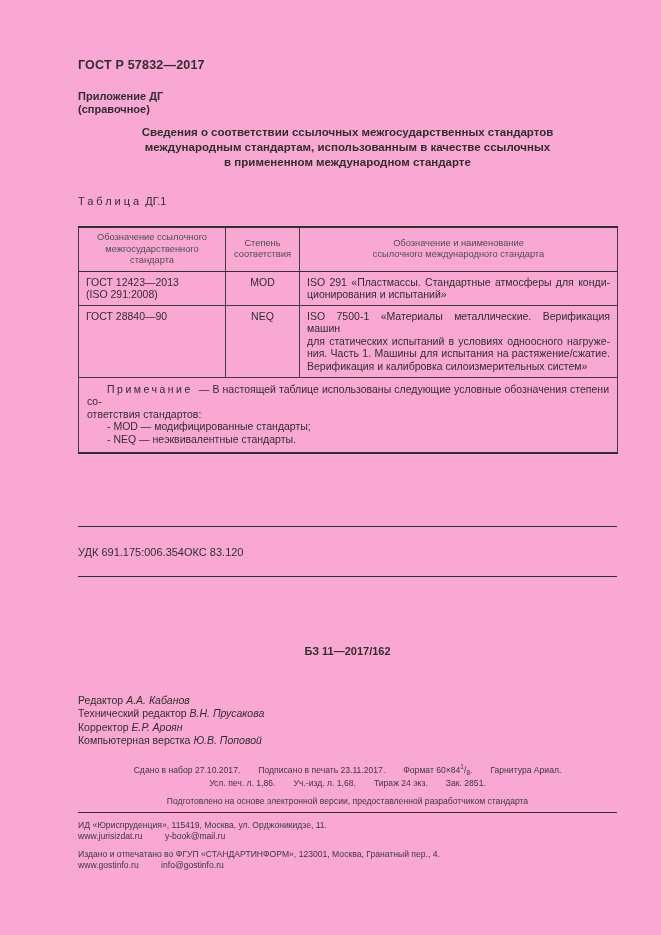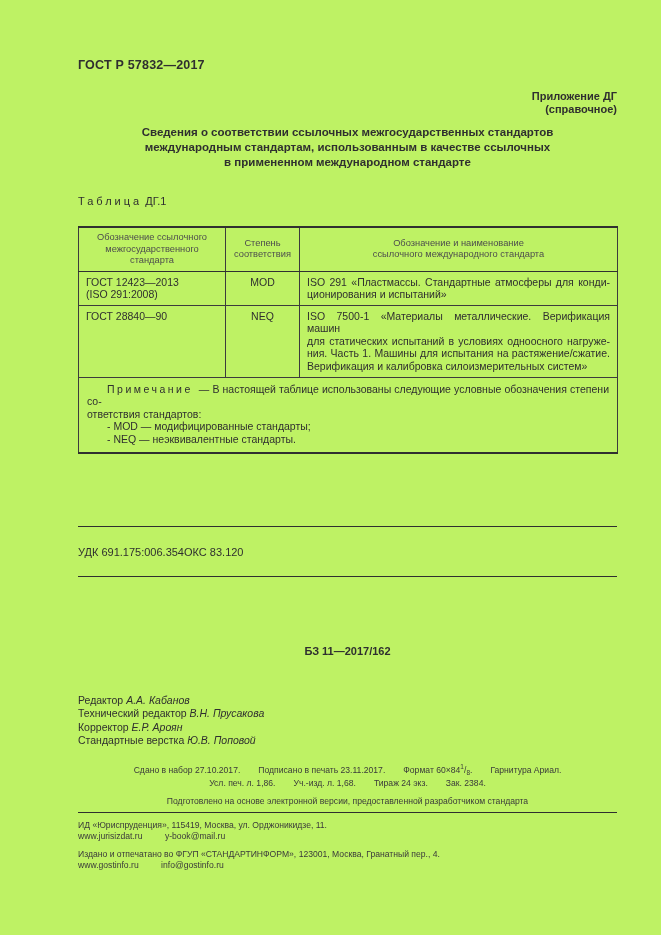--- a/index.html
+++ b/index.html
@@ -1,27 +1,27 @@
 <!DOCTYPE html>
 <html lang="ru"><head>
 <meta charset="utf-8">
 <style>
   html,body { margin:0; padding:0; background:#ffffff; }
   .page {
     position:relative;
     width:661px; height:935px;
-    background:#bef264;
+    background:#f9a8d4;
     font-family:"Liberation Sans", sans-serif;
     color:#2f2f2f;
     box-sizing:border-box;
     padding:58px 44px 0 78px;
     overflow:hidden;
   }
   .doc-number { font-weight:bold; font-size:12.5px; line-height:15px; letter-spacing:0.2px; }
-  .appendix { margin-top:17px; text-align:right; font-weight:bold; font-size:11px; line-height:13px; }
+  .appendix { margin-top:17px; text-align:left; font-weight:bold; font-size:11px; line-height:13px; }
   .main-title { margin-top:9px; text-align:center; font-weight:bold; font-size:11.5px; line-height:15px; }
   .table-label { margin-top:25px; font-size:11px; line-height:13px; }
   .spaced { letter-spacing:3px; }
   .spaced-note { letter-spacing:2.5px; }
 
   table.gost-table {
     margin-top:18px; width:539px; table-layout:fixed;
     border-collapse:collapse; font-size:10.5px;
     border:1px solid #3c3c3c; border-top:2px solid #303030; border-bottom:2px solid #303030;
   }
@@ -164,31 +164,31 @@
     </div>
     <div>
       <span>Технический редактор</span>
       <span class="name">В.Н. Прусакова</span>
     </div>
     <div>
       <span>Корректор</span>
       <span class="name">Е.Р. Ароян</span>
     </div>
     <div>
-      <span>Стандартные верстка</span>
+      <span>Компьютерная верстка</span>
       <span class="name">Ю.В. Поповой</span>
     </div>
   </div>
 
   <div class="printinfo">
     <div>
       <span class="seg">Сдано в набор 27.10.2017.</span><span class="seg">Подписано в печать 23.11.2017.</span><span class="seg"><span>Формат 60×84</span><span class="frac-sup">1</span><span>/</span><span class="frac-sub">8</span><span>.</span></span><span class="seg">Гарнитура Ариал.</span>
     </div>
     <div>
-      <span class="seg">Усл. печ. л. 1,86.</span><span class="seg">Уч.-изд. л. 1,68.</span><span class="seg">Тираж 24 экз.</span><span class="seg">Зак. 2384.</span>
+      <span class="seg">Усл. печ. л. 1,86.</span><span class="seg">Уч.-изд. л. 1,68.</span><span class="seg">Тираж 24 экз.</span><span class="seg">Зак. 2851.</span>
     </div>
   </div>
 
   <div class="prepared">Подготовлено на основе электронной версии, предоставленной разработчиком стандарта</div>
 
   <hr class="rule rule-3">
 
   <div class="pub">
     <div>ИД «Юриспруденция», 115419, Москва, ул. Орджоникидзе, 11.</div>
     <div>

